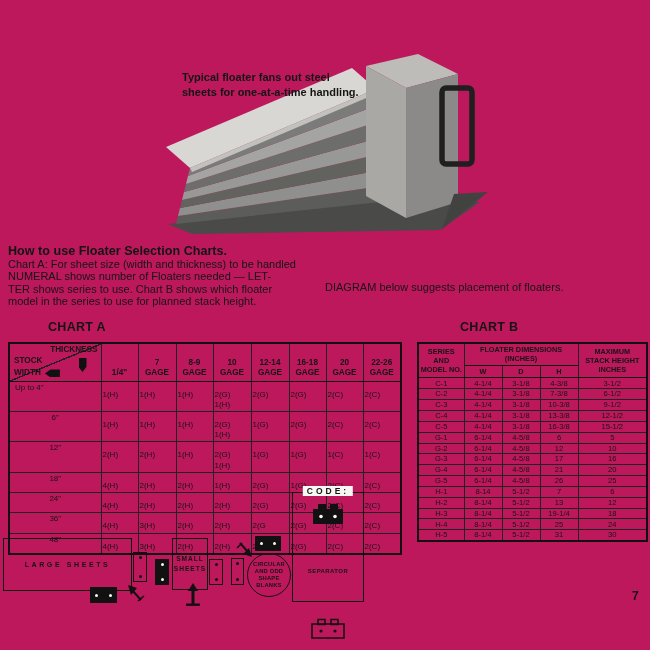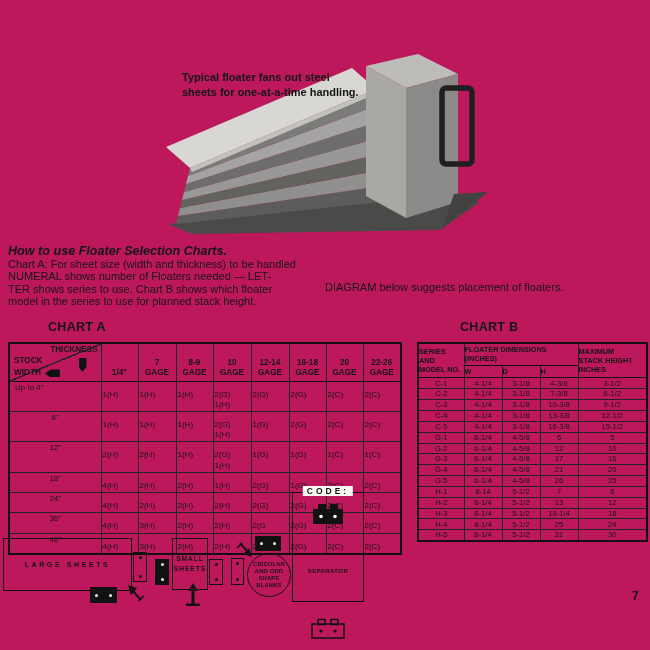--- a/index.html
+++ b/index.html
@@ -6,21 +6,21 @@
   .page{position:relative;width:650px;height:650px;background:#be185d;overflow:hidden;
         font-family:"Liberation Sans","DejaVu Sans",sans-serif;color:#141414;}
   .abs{position:absolute;}
   .pre{white-space:pre-line;}
 
   
   .photo{left:140px;top:26px;width:350px;height:210px;}
   .caption{left:42px;top:44px;font-size:11px;font-weight:bold;line-height:1.32;}
 
   
-  .h1{left:8px;top:244px;font-size:12.6px;font-weight:bold;font-style:italic;}
+  .h1{left:8px;top:244px;font-size:12.6px;font-weight:bold;}
   .body-text{left:8px;top:258px;width:332px;font-size:11px;line-height:12.3px;}
   .diag-note{left:325px;top:281px;width:310px;font-size:11px;}
 
   .chart-title{font-size:12.5px;font-weight:bold;letter-spacing:.3px;margin-left:40px;}
   .ca-title{left:8px;top:320px;}
   .cb-title{left:420px;top:320px;}
 
   
   table{border-collapse:collapse;table-layout:fixed;background:transparent;}
   .ca{left:8px;top:342px;width:392px;border:2px solid #111;}
@@ -40,21 +40,21 @@
   .c-t{position:absolute;top:1px;right:3px;font-size:8.2px;font-weight:bold;}
   .c-s{position:absolute;top:12px;left:4px;font-size:8.2px;font-weight:bold;}
   .c-w{position:absolute;bottom:2px;left:4px;font-size:8.2px;font-weight:bold;display:flex;align-items:center;}
   .arr-down{position:absolute;top:14px;right:14px;width:8px;height:14px;background:#111;
             clip-path:polygon(0 0,100% 0,100% 62%,50% 100%,0 62%);}
   .arr-left{display:inline-block;width:15px;height:8px;background:#111;margin-left:4px;
             clip-path:polygon(0 50%,38% 0,100% 0,100% 100%,38% 100%);}
 
   .cb{left:417px;top:342px;width:229px;border:2px solid #111;}
   .cb th,.cb td{border:1px solid #222;overflow:hidden;}
-  .cb thead th{font-size:7.3px;font-weight:bold;text-align:left;vertical-align:middle;
+  .cb thead th{font-size:7.3px;font-weight:bold;text-align:center;vertical-align:middle;
                line-height:1.3;white-space:pre-line;border-bottom:1.4px solid #111;padding:1px 0;}
   .cb tbody tr{height:10.85px;}
   .cb tbody td{font-size:7.6px;text-align:center;vertical-align:middle;line-height:1;padding:0;}
   .cb tbody tr.grp td{border-top:1.8px solid #111;}
 
   
   .pl-title{left:3px;top:492px;font-size:12.8px;font-weight:bold;letter-spacing:.4px;}
   .outline-box{border:1.5px solid #111;display:flex;align-items:center;justify-content:center;text-align:center;}
   .lg-box{left:3px;top:538px;width:127px;height:51px;}
   .lg-label{font-size:7px;font-weight:bold;letter-spacing:2.6px;}

